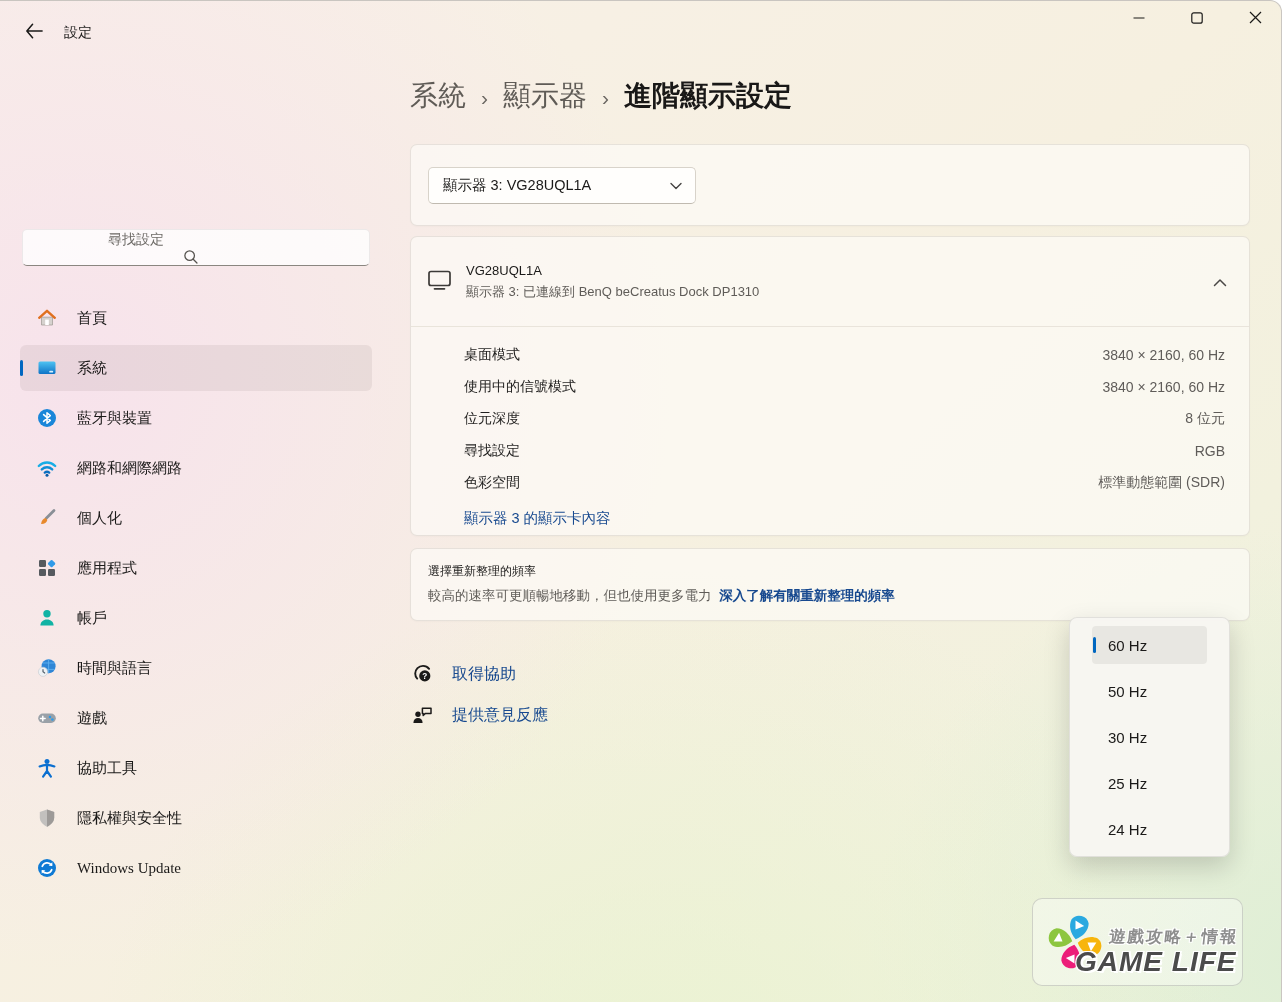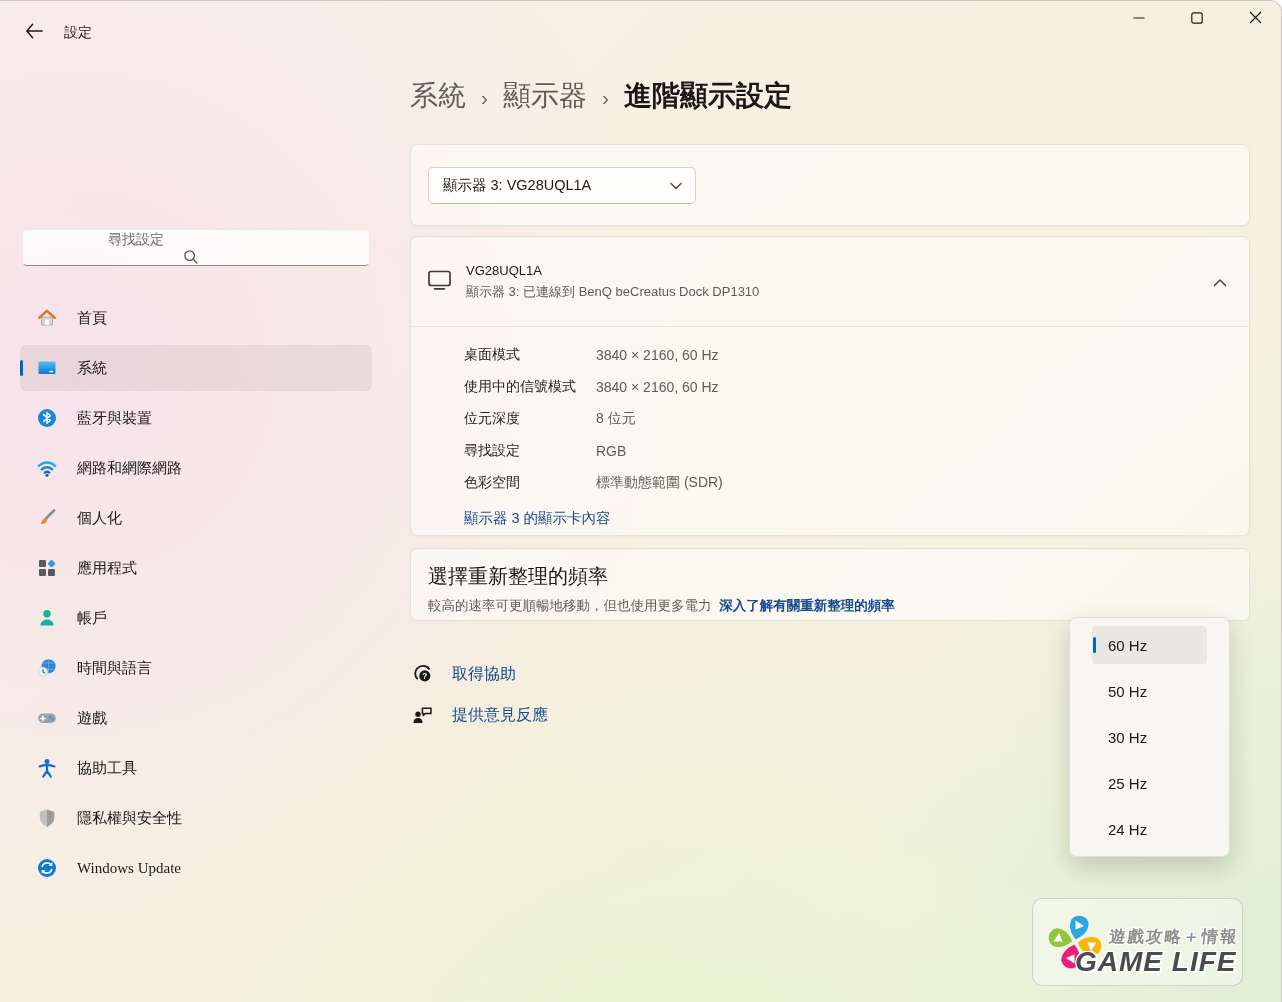--- a/index.html
+++ b/index.html
@@ -58,26 +58,26 @@
   .section-title{ margin-top:40px; font-size:17px; font-weight:600; line-height:24px; }
 
   .info-card{ margin-top:10px; height:300px; }
   .expander-header{ height:90px; display:flex; align-items:center; padding:0 22px 0 16px; border-bottom:1px solid #e9e4db; cursor:pointer; }
   .exp-titles{ margin-left:14px; flex:1; }
   .exp-name{ font-size:13px; }
   .exp-sub{ font-size:13px; color:#5f5c58; margin-top:5px; }
   .props{ padding:12px 24px 0 53px; }
   .prop-row{ display:grid; grid-template-columns:132px 1fr; height:32px; align-items:center; font-size:14px; }
   .prop-label{ color:#201f1e; }
-  .prop-value{ color:#5f5c59; }
+  .prop-value{ color:#5f5c59;text-align:right; }
   .link{ color:#17498f; cursor:pointer; text-decoration:none; }
   .gfx-link{ display:inline-block; margin-top:10px; font-size:14.5px; }
 
   .refresh-card{ margin-top:12px; height:73px; padding:14px 23px 0 17px; }
-  .refresh-title{ font-size:20px; }
+  .refresh-title{ font-size:12px; }
   .refresh-sub{ font-size:13.5px; color:#5f5c58; margin-top:7px; }
   .learn-link{ font-weight:bold; margin-left:4px; font-size:13.5px; }
 
   .footer{ margin-top:40px; }
   .footer-row{ display:flex; align-items:center; height:26px; margin-bottom:15px; }
   .footer-ic{ width:26px; display:flex; justify-content:center; }
   .footer-label{ margin-left:16px; font-size:16px; }
 
   
   .flyout{ position:absolute; left:1069px; top:616px; width:161px; background:rgba(247,246,242,0.97);

